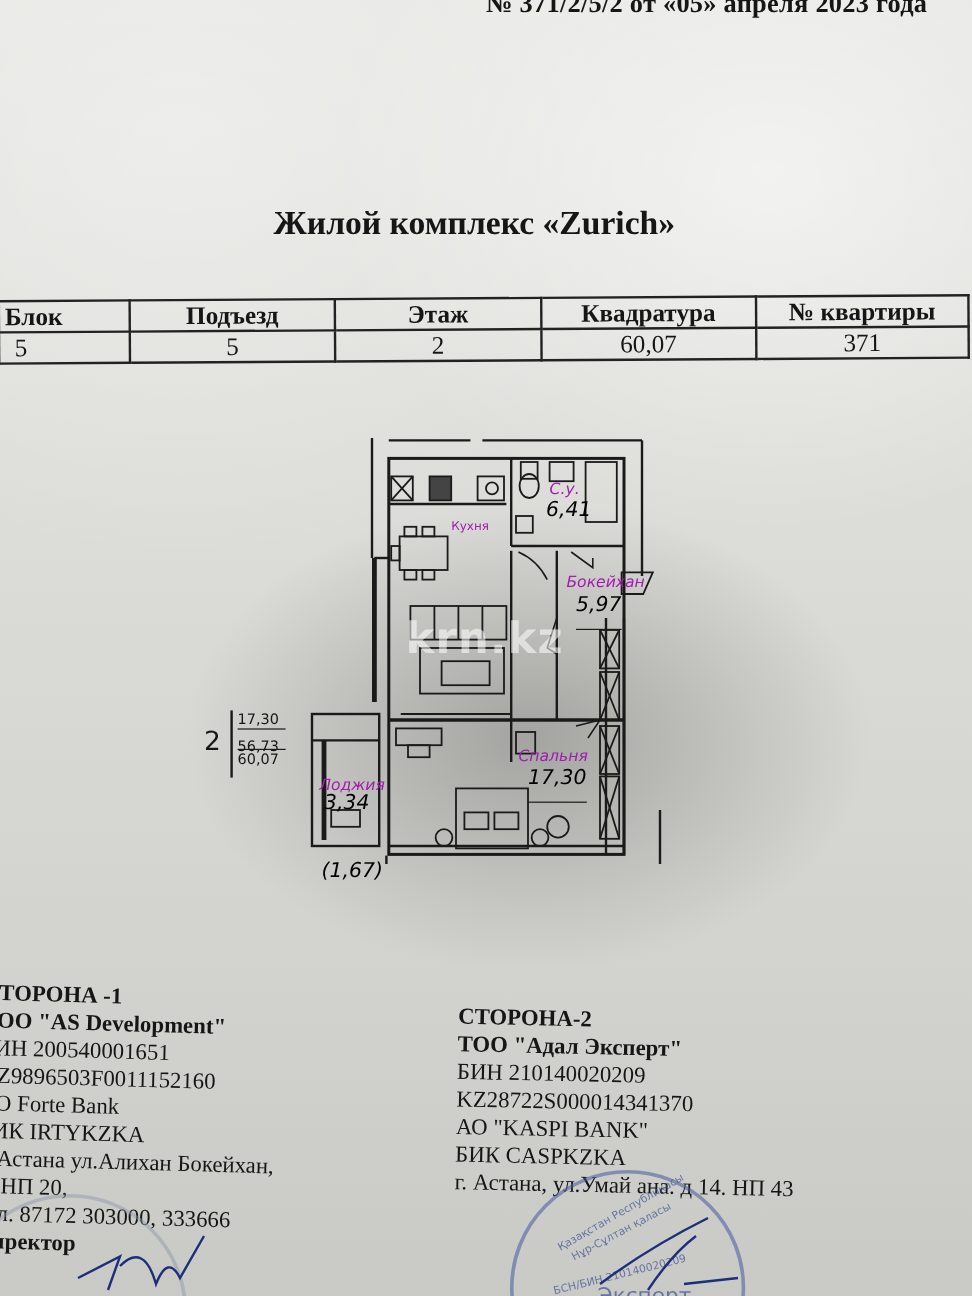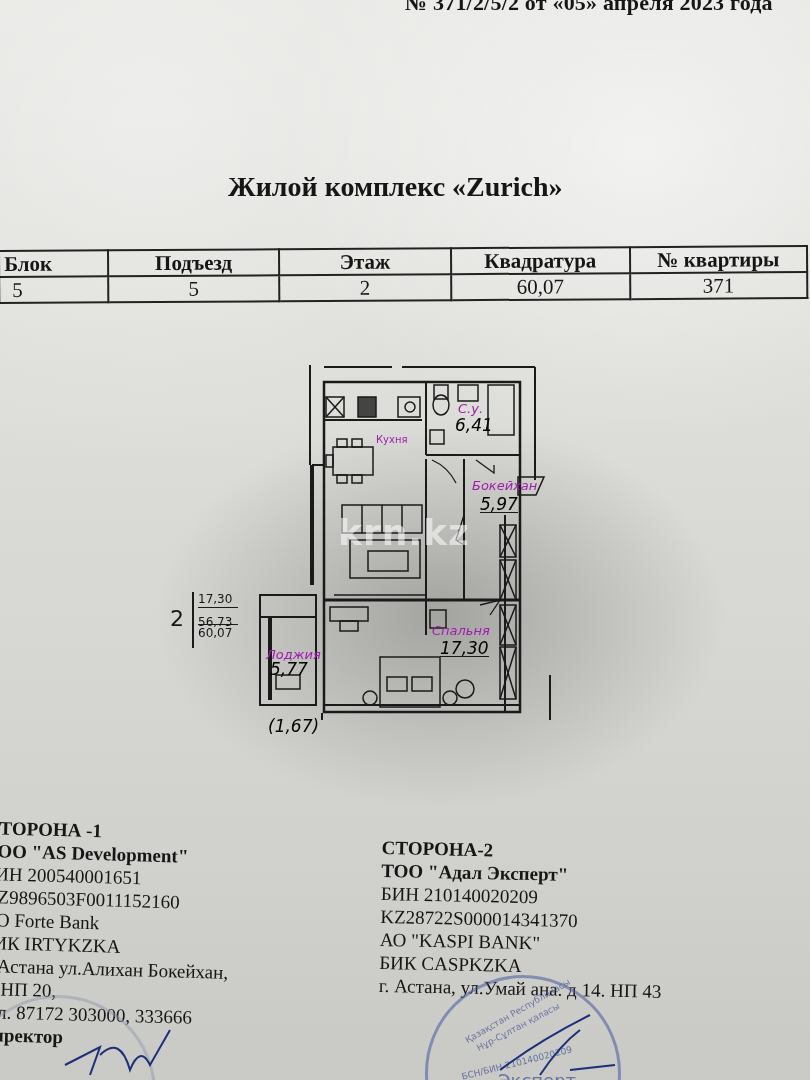--- a/index.html
+++ b/index.html
@@ -88,21 +88,21 @@
     }
     .plan-area {
       position: absolute;
       font-family: "DejaVu Sans", sans-serif;
       font-style: italic;
       font-size: 17px;
       color: #000000;
       white-space: nowrap;
       line-height: 14px;
     }
-    .underline { border-bottom: 1.5px solid #1a1a1a; padding-bottom: 1px; }
+    .underline { border-bottom: 1.5px solid #1a1a1a; padding-bottom: 13px; }
 
     .summary {
       position: absolute;
       left: 170px; top: 592px;
       width: 80px; height: 60px;
     }
     .summary .rooms {
       position: absolute;
       left: 0; top: 14px;
       font-family: "DejaVu Sans", sans-serif;
@@ -302,21 +302,21 @@
   <div class="plan-label" style="left:208px;top:47px;">С.у.</div>
   <div class="plan-area" style="left:205px;top:63px;">6,41</div>
 
   <div class="plan-label" style="left:222px;top:124px;">Бокейхан</div>
   <div class="plan-area underline" style="left:230px;top:142px;">5,97</div>
 
   <div class="plan-label" style="left:182px;top:269px;">Спальня</div>
   <div class="plan-area underline" style="left:190px;top:286px;">17,30</div>
 
   <div class="plan-label" style="left:16px;top:293px;">Лоджия</div>
-  <div class="plan-area" style="left:20px;top:307px;">5,77</div>
+  <div class="plan-area" style="left:20px;top:307px;">3,34</div>
   <div class="plan-area" style="left:18px;top:321px;margin-top:43px;">(1,67)</div>
 
   <div class="plan-label" style="left:126px;top:78px;font-size:10px;font-style:normal;">Кухня</div>
 </div>
 
 <div class="watermark">krn.kz</div>
 
 <div class="summary">
   <div class="rooms">2</div>
   <div class="bar"></div>

